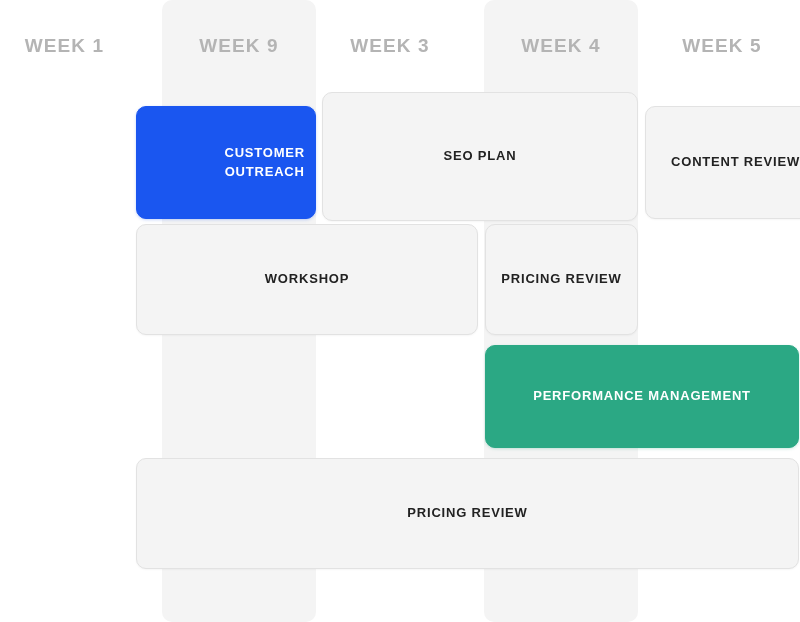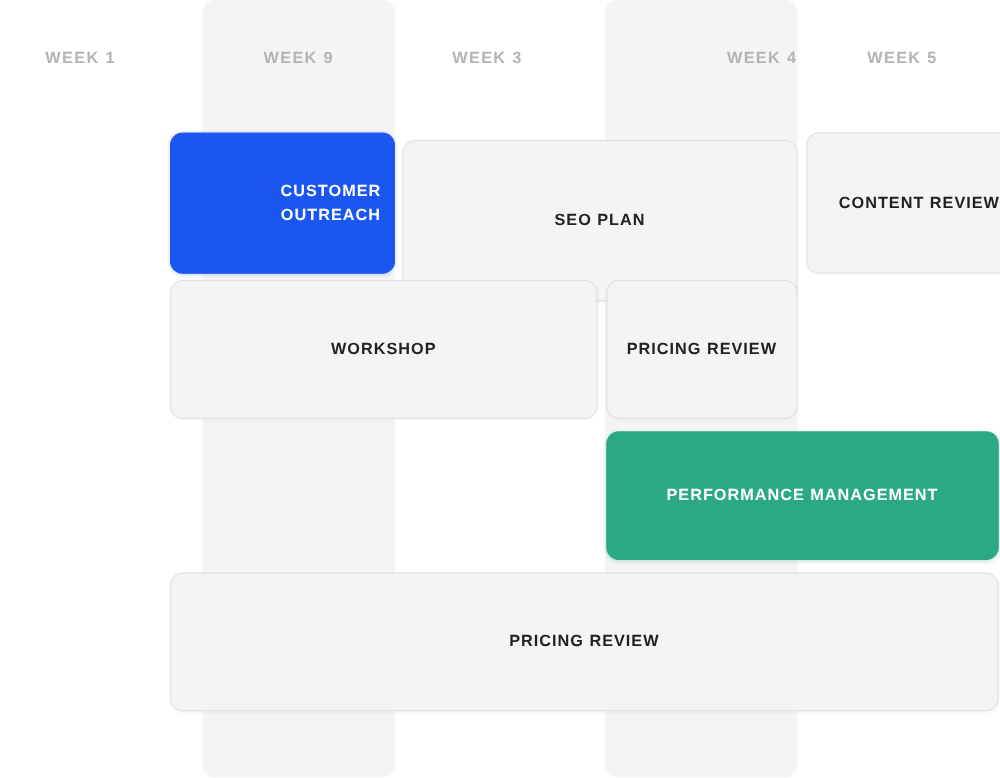--- a/index.html
+++ b/index.html
@@ -26,21 +26,21 @@
     border-radius: 10px;
     z-index: 0;
   }
   
   .week-label {
     position: absolute;
     top: 36px;
     height: 20px;
     line-height: 20px;
     text-align: center;
-    font-size: 13px;
+    font-size: 19px;
     font-weight: 700;
     letter-spacing: 1.1px;
     color: #b4b4b4;
     z-index: 2;
     white-space: nowrap;
   }
   
   .task {
     position: absolute;
     box-sizing: border-box;
@@ -84,27 +84,27 @@
 </head>
 <body>
 
 <div id="board">
 
 <div class="week-band" style="left: 162px; width: 154px; height: 622px;"></div>
     <div class="week-band" style="left: 484px; width: 154px; height: 622px;"></div>
     <div class="week-label" style="left: 1px; width: 127px;">WEEK 1</div>
     <div class="week-label" style="left: 162px; width: 154px;">WEEK 9</div>
     <div class="week-label" style="left: 313px; width: 154px;">WEEK 3</div>
-    <div class="week-label" style="left: 484px; width: 154px; text-align: right;">WEEK 4</div>
+    <div class="week-label" style="left: 484px; width: 154px;">WEEK 4</div>
     <div class="week-label" style="left: 645px; width: 154px;">WEEK 5</div>
     <div class="task primary" style="left: 136px; top: 106px; width: 180px; height: 113px;">
       <span class="task-label">CUSTOMER
 OUTREACH</span>
     </div>
-    <div class="task neutral" style="left: 322px; top: 112px; width: 316px; height: 129px;">
+    <div class="task neutral" style="left: 322px; top: 92px; width: 316px; height: 129px;">
       <span class="task-label">SEO PLAN</span>
     </div>
     <div class="task neutral" style="left: 645px; top: 106px; width: 181px; height: 113px;">
       <span class="task-label">CONTENT REVIEW</span>
     </div>
     <div class="task neutral" style="left: 136px; top: 224px; width: 342px; height: 111px;">
       <span class="task-label">WORKSHOP</span>
     </div>
     <div class="task neutral" style="left: 485px; top: 224px; width: 153px; height: 111px;">
       <span class="task-label">PRICING REVIEW</span>

